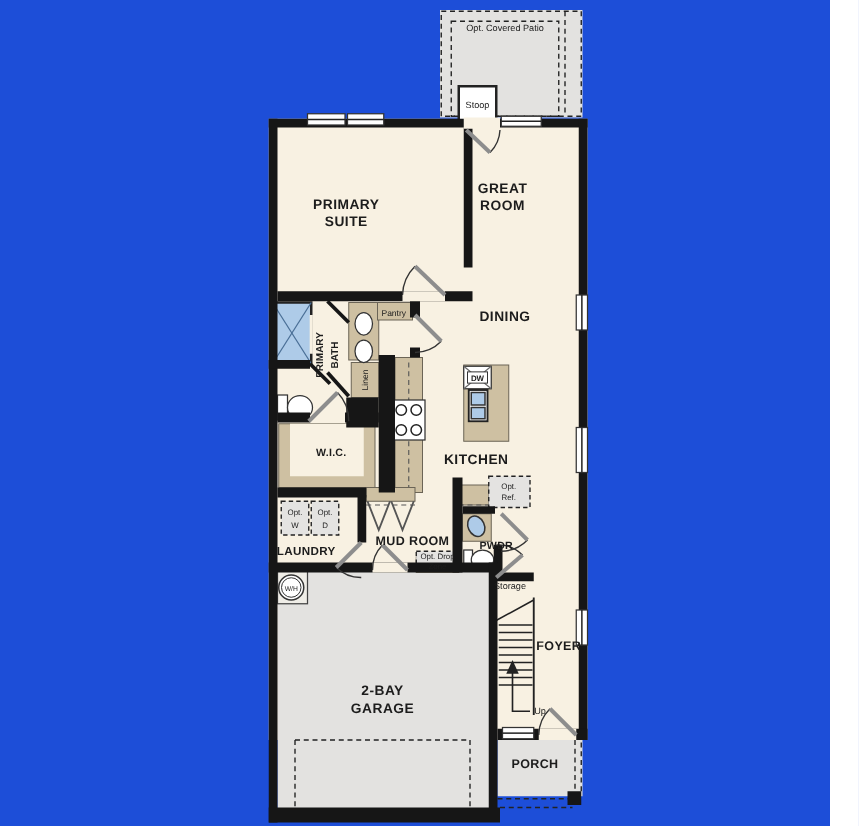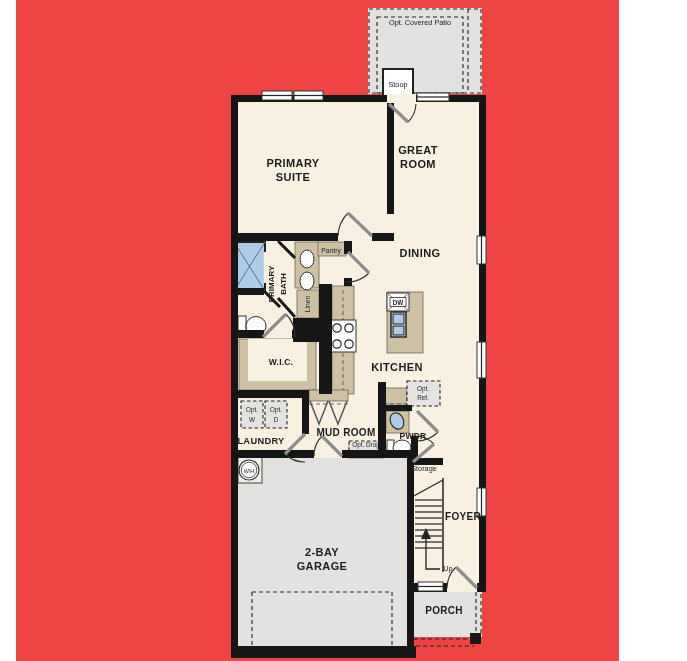--- a/index.html
+++ b/index.html
@@ -1,16 +1,16 @@
 <!DOCTYPE html>
 <html><head>
 <meta charset="utf-8">
 <style>
   html,body { margin:0; padding:0; background:#ffffff; }
-  .canvas { position:relative; width:603px; height:661px; background:#ef4444; overflow:hidden;margin-left:16px; }
+  .canvas { position:relative; width:664px; height:661px; background:#1d4ed8; overflow:hidden; }
   svg { position:absolute; left:0; top:0; }
   text { font-family:"Liberation Sans","DejaVu Sans",sans-serif; fill:#1c1c1c; }
   .lbl-xl { font-size:11px; font-weight:bold; letter-spacing:.4px; }
   .lbl-lg { font-size:10px; font-weight:bold; letter-spacing:.3px; }
   .lbl-md { font-size:8.5px; font-weight:bold; letter-spacing:.2px; }
   .lbl-vert { font-size:8px; font-weight:bold; }
   .lbl-reg { font-size:7.3px; }
   .lbl-xs { font-size:6.3px; }
   .wall { fill:#161616; }
   .floor { fill:#f8f1e2; }

